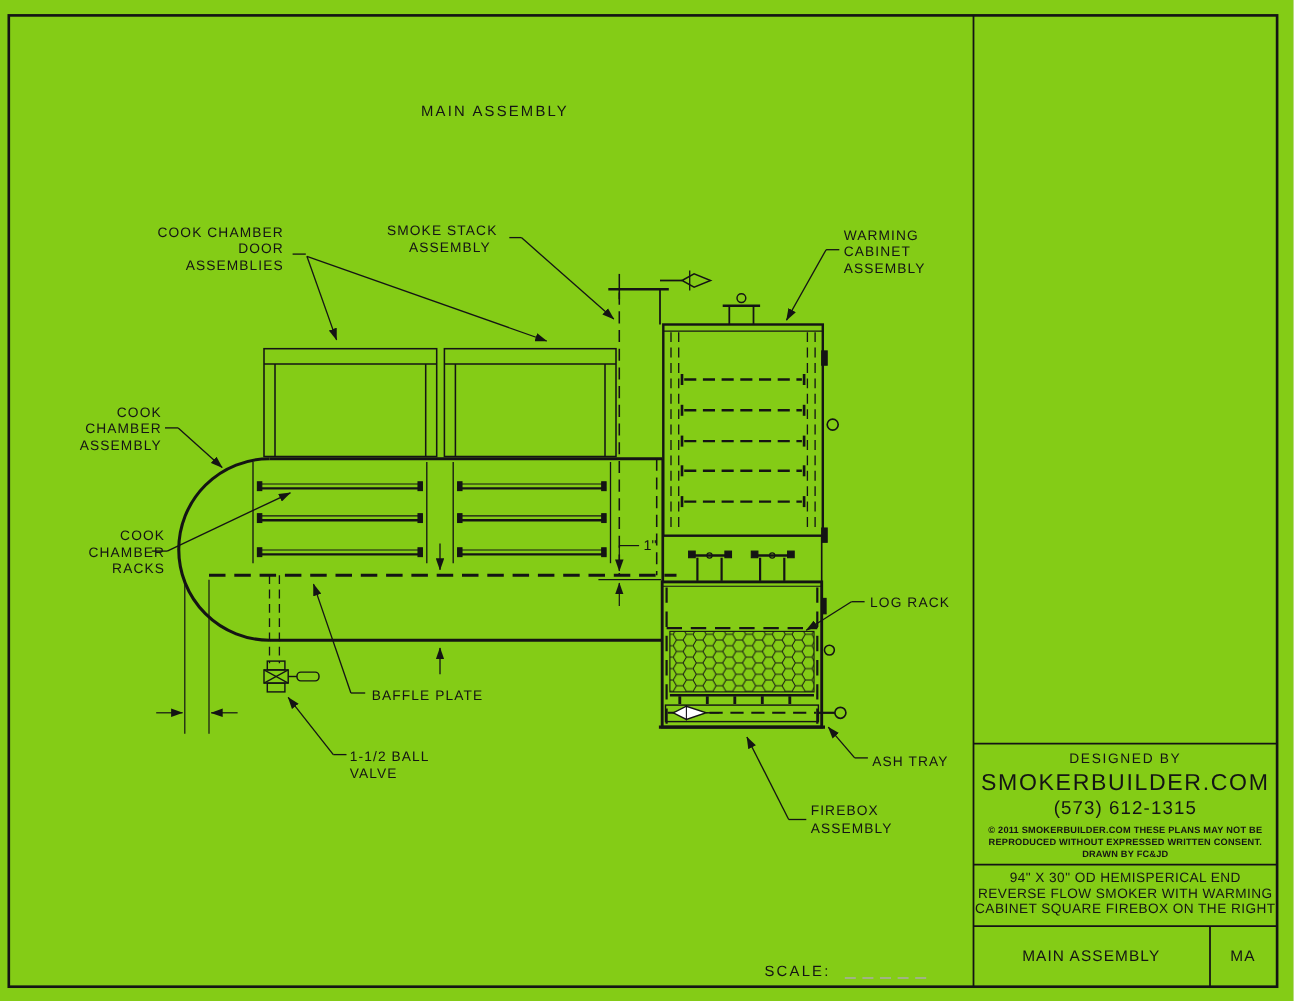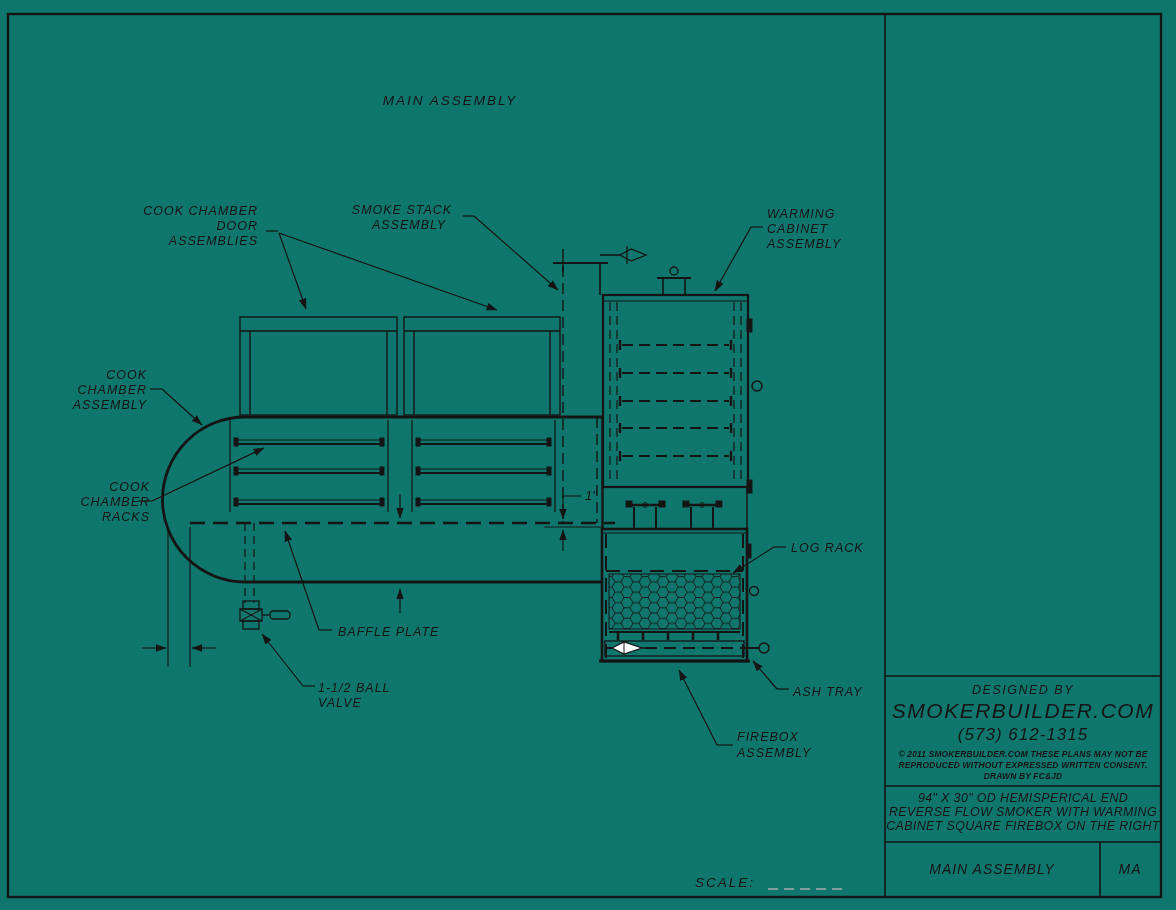--- a/index.html
+++ b/index.html
@@ -1,17 +1,17 @@
 <!DOCTYPE html>
 <html><head>
 <meta charset="utf-8">
 <style>
   html,body{margin:0;padding:0;background:#e8e8e8;}
-  .page{position:relative;width:1176px;height:910px;background:#0f766e;overflow:hidden;
-        font-family:"Liberation Sans",sans-serif;font-style:italic;}
+  .page{position:relative;width:1176px;height:910px;background:#84cc16;overflow:hidden;
+        font-family:"Liberation Sans",sans-serif;}
   svg{position:absolute;left:0;top:0;}
   svg text{fill:#141414;font-family:"Liberation Sans","DejaVu Sans",sans-serif;letter-spacing:1px;}
   .lbl{font-size:12.5px;}
   .ttl{font-size:13.5px;letter-spacing:2px;}
   .dim{font-size:13px;letter-spacing:0;}
   .tb-designed{font-size:12.5px;letter-spacing:1.5px;}
   .tb-company{font-size:21px;letter-spacing:1.5px;}
   .tb-phone{font-size:17px;letter-spacing:1px;}
   .tb-small{font-size:8.4px;font-weight:bold;letter-spacing:.2px;}
   .tb-desc{font-size:12.4px;letter-spacing:.4px;}

